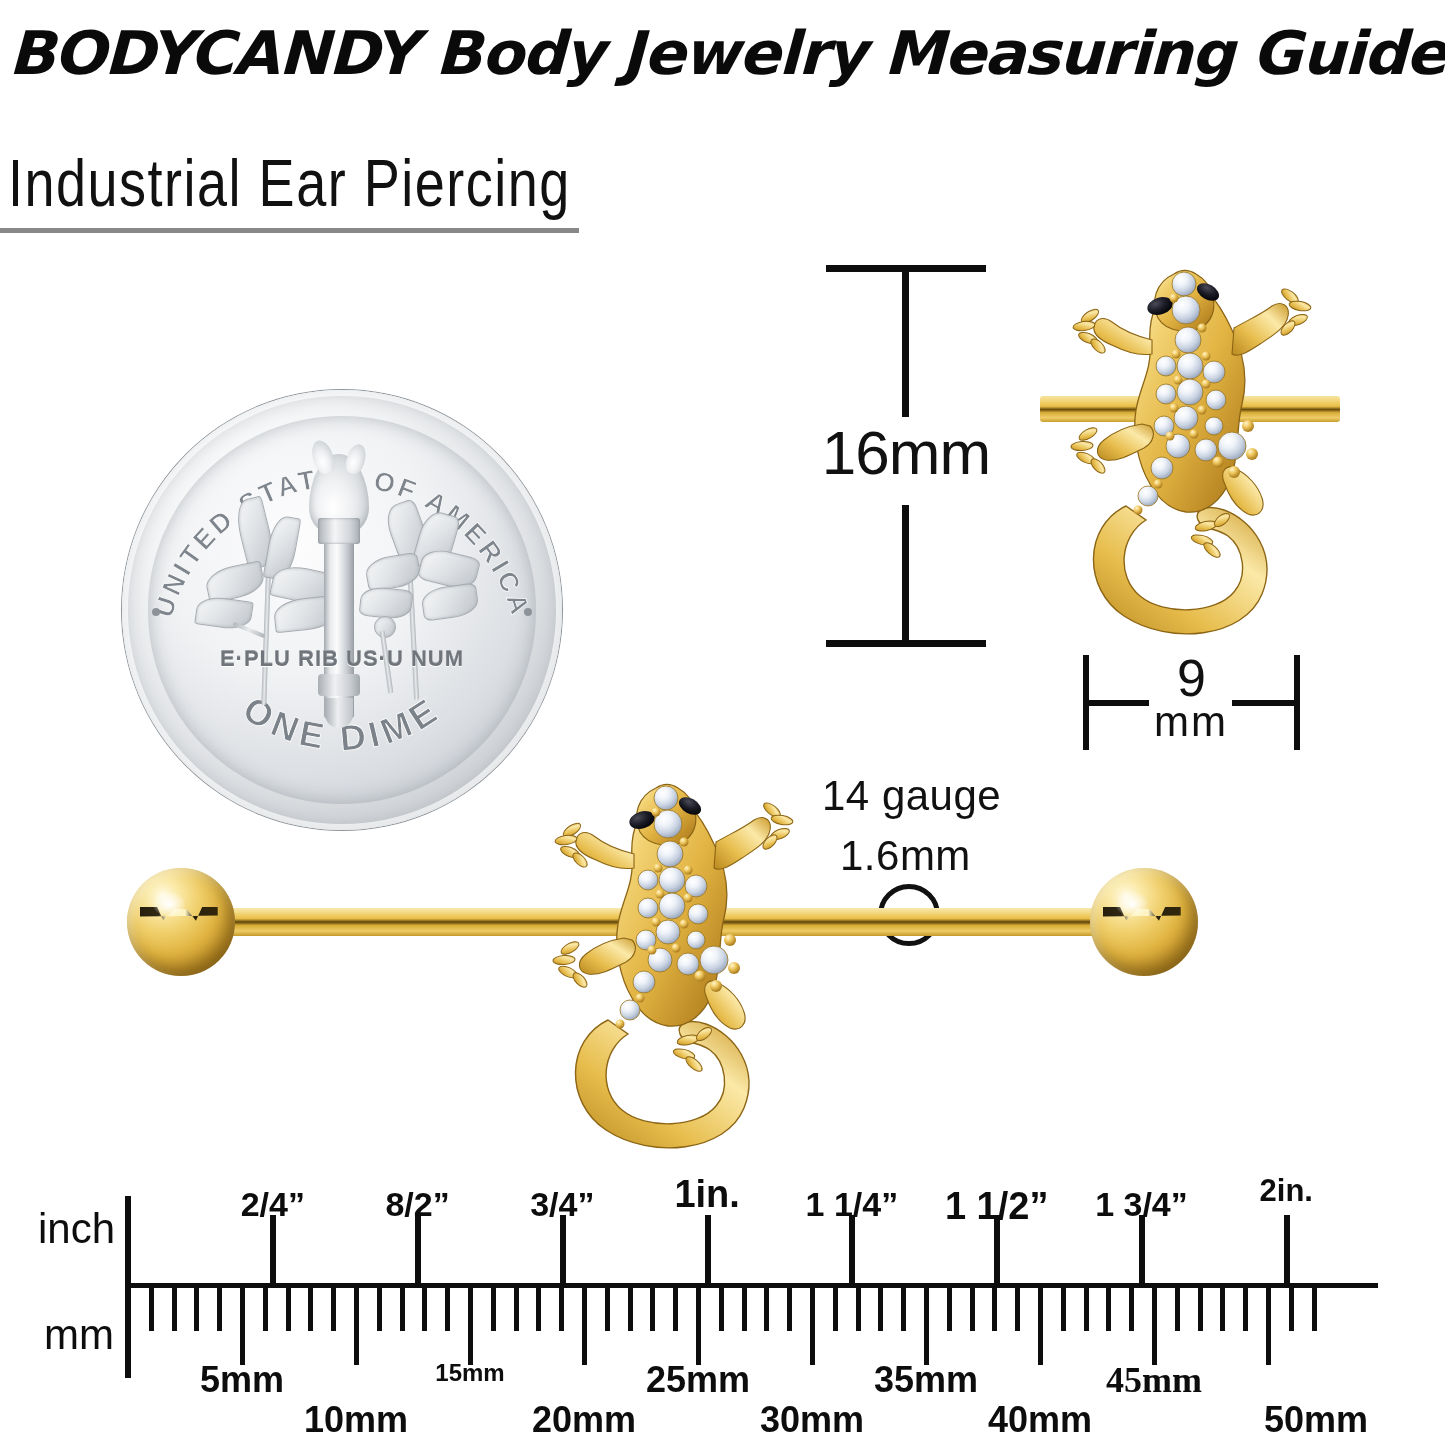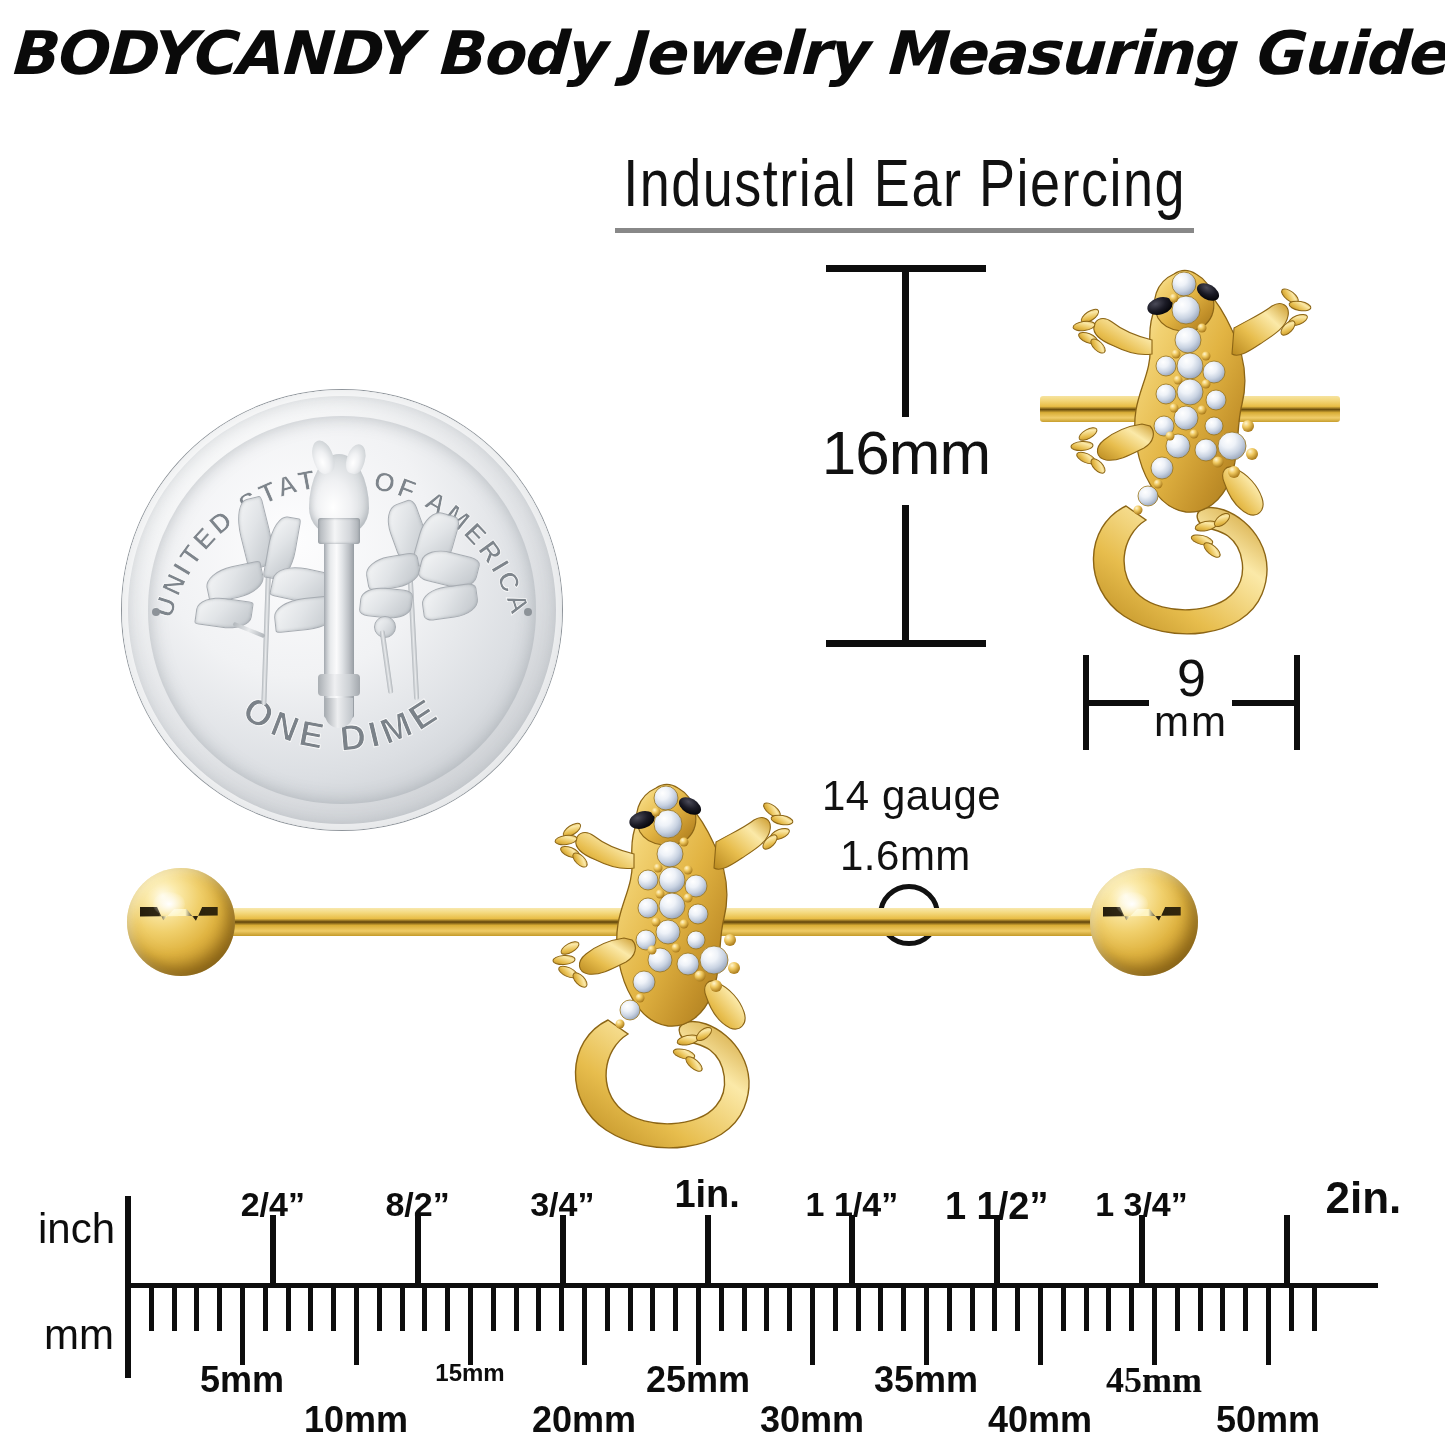--- a/index.html
+++ b/index.html
@@ -21,21 +21,21 @@
     font-size: 60px; font-weight: 700;
     font-style: italic;
     letter-spacing: -1.5px;
     color: #0a0a0a;
     white-space: nowrap;
     transform: scaleX(1.02) skewX(-4deg);
     transform-origin: left center;
   }
   .sub-title-wrap {
     position: absolute; left: 0; top: 143px; width: 1194px;
-    text-align: right;
+    text-align: left;
   }
   .sub-title {
     display: inline-block;
     font-family: "Liberation Sans", sans-serif;
     font-size: 54px; font-weight: 300;
     letter-spacing: 1.5px;
     color: #111111;
     border-bottom: 4px solid #888888;
     padding: 0 8px 6px 8px;
     transform: scaleY(1.25);
@@ -281,20 +281,21 @@
       <div class="leaf" style="left:252px; top:226px; width:22px; height:22px; border-radius:50%;"></div>
       <div class="stem" style="left:262px; top:240px; width:5px; height:64px; transform:rotate(-8deg);"></div>
     </div>
 
     <div class="flame"></div>
     <div class="torch"></div>
     <div class="torch-bands"></div>
     <div class="torch-base"></div>
     <div class="torch-tip"></div>
 
+    <div class="emotto">E·PLU RIB US·U NUM</div>
   </div>
 
   <div id="dim16">
     <div class="hline cap-top"></div>
     <div class="vline stem-top"></div>
     <div class="vline stem-bot"></div>
     <div class="hline cap-bot"></div>
     <div class="dim-label label16">16mm</div>
   </div>
 
@@ -608,29 +609,29 @@
         <div class="tick" style="left: 1283.74px; top: 1215px; width: 6px; height: 70px;"></div>
       </div>
     <div id="ruler-inch-labels">
         <div class="rlabel" style="font-size: 34px; left: 0px; top: 1185px; width: 230px; text-align: center; transform: translateX(157.78px);">2/4”</div>
         <div class="rlabel" style="font-size: 34px; left: 0px; top: 1185px; width: 230px; text-align: center; transform: translateX(302.56px);">8/2”</div>
         <div class="rlabel" style="font-size: 34px; left: 0px; top: 1185px; width: 230px; text-align: center; transform: translateX(447.34px);">3/4”</div>
         <div class="rlabel" style="font-size: 38px; left: 0px; top: 1173px; width: 230px; text-align: center; transform: translateX(592.12px);">1in.</div>
         <div class="rlabel" style="font-size: 34px; left: 0px; top: 1185px; width: 230px; text-align: center; transform: translateX(736.9px);">1 1/4”</div>
         <div class="rlabel" style="font-size: 38px; left: 0px; top: 1185px; width: 230px; text-align: center; transform: translateX(881.68px);">1 1/2”</div>
         <div class="rlabel" style="font-size: 34px; left: 0px; top: 1185px; width: 230px; text-align: center; transform: translateX(1026.46px);">1 3/4”</div>
-        <div class="rlabel" style="font-size: 44px; left: 0px; top: 1173px; width: 230px; text-align: right; transform: translateX(1171.24px);">2in.</div>
+        <div class="rlabel" style="font-size: 31px; left: 0px; top: 1173px; width: 230px; text-align: center; transform: translateX(1171.24px);">2in.</div>
       </div>
     <div id="ruler-mm-labels">
         <div class="rlabel" style="font-size: 36px; left: 0px; top: 1359px; width: 200px; text-align: center; transform: translateX(142px);">5mm</div>
         <div class="rlabel" style="font-size: 36px; left: 0px; top: 1399px; width: 200px; text-align: center; transform: translateX(256px);">10mm</div>
         <div class="rlabel" style="font-size: 24px; left: 0px; top: 1359px; width: 200px; text-align: center; transform: translateX(370px);">15mm</div>
         <div class="rlabel" style="font-size: 36px; left: 0px; top: 1399px; width: 200px; text-align: center; transform: translateX(484px);">20mm</div>
         <div class="rlabel" style="font-size: 36px; left: 0px; top: 1359px; width: 200px; text-align: center; transform: translateX(598px);">25mm</div>
         <div class="rlabel" style="font-size: 36px; left: 0px; top: 1399px; width: 200px; text-align: center; transform: translateX(712px);">30mm</div>
         <div class="rlabel" style="font-size: 36px; left: 0px; top: 1359px; width: 200px; text-align: center; transform: translateX(826px);">35mm</div>
         <div class="rlabel" style="font-size: 36px; left: 0px; top: 1399px; width: 200px; text-align: center; transform: translateX(940px);">40mm</div>
         <div class="rlabel" style="font-size: 36px; left: 0px; top: 1359px; width: 200px; text-align: center; transform: translateX(1054px); font-family: Liberation Serif, serif;">45mm</div>
-        <div class="rlabel" style="font-size: 36px; left: 0px; top: 1399px; width: 200px; text-align: center; transform: translateX(1168px);">50mm</div>
+        <div class="rlabel" style="font-size: 36px; left: 0px; top: 1399px; width: 200px; text-align: right; transform: translateX(1168px);">50mm</div>
       </div>
   </div>
 
 </div>
 
 </body></html>

